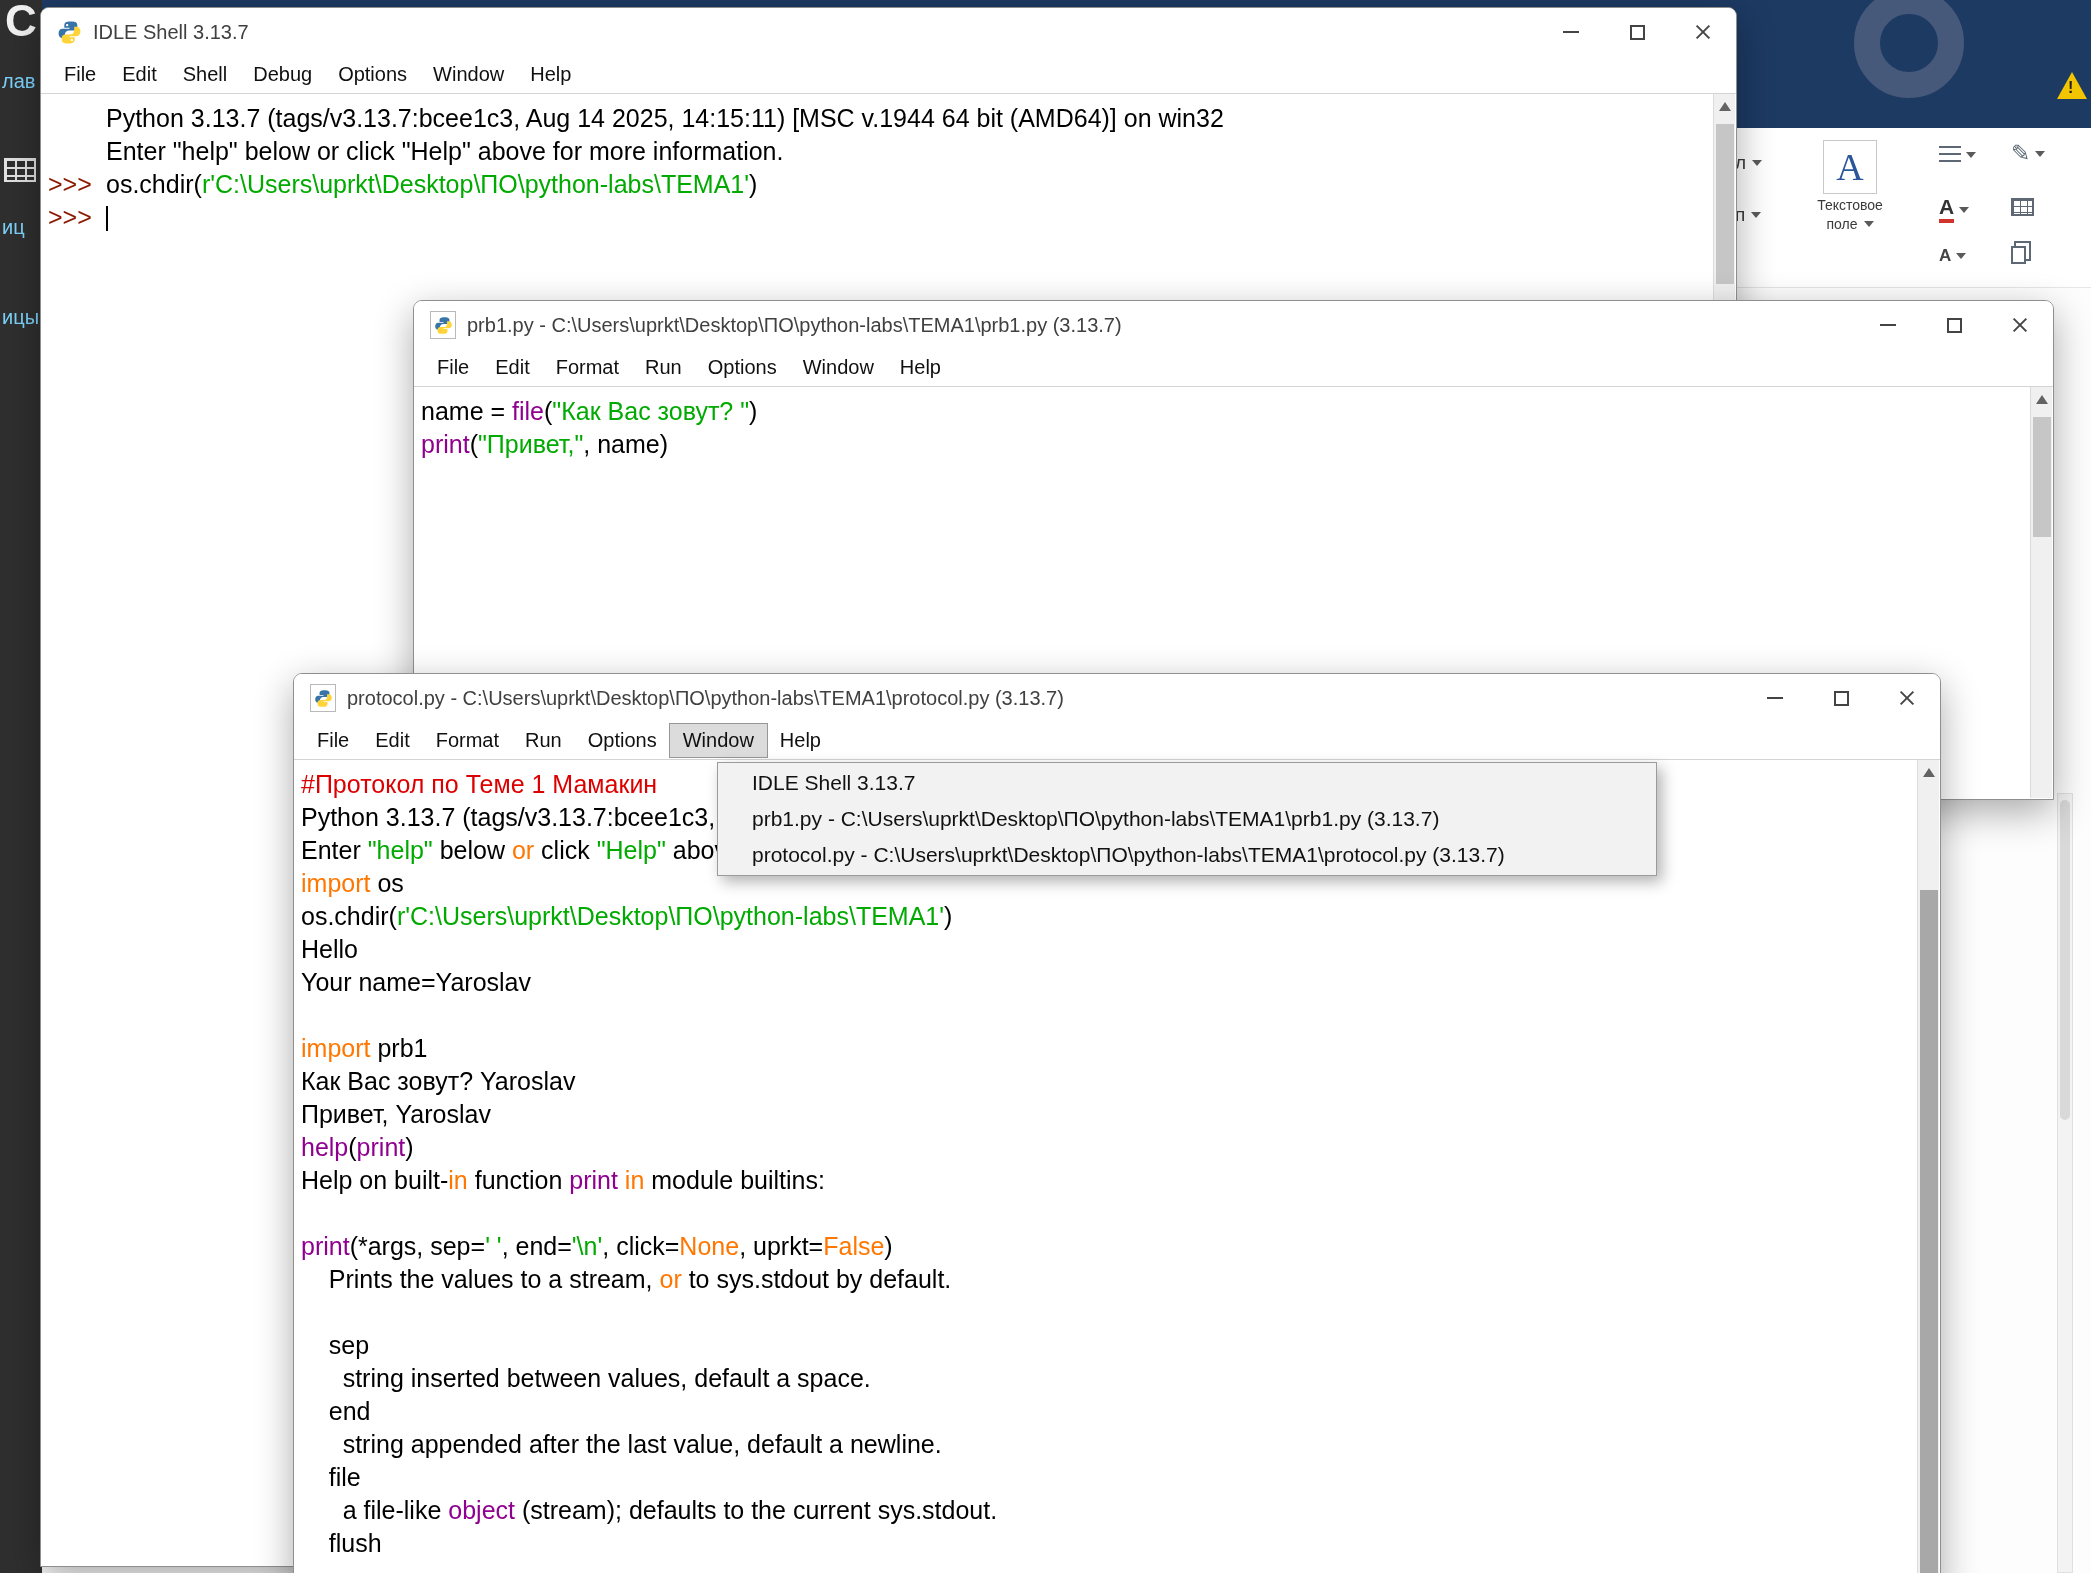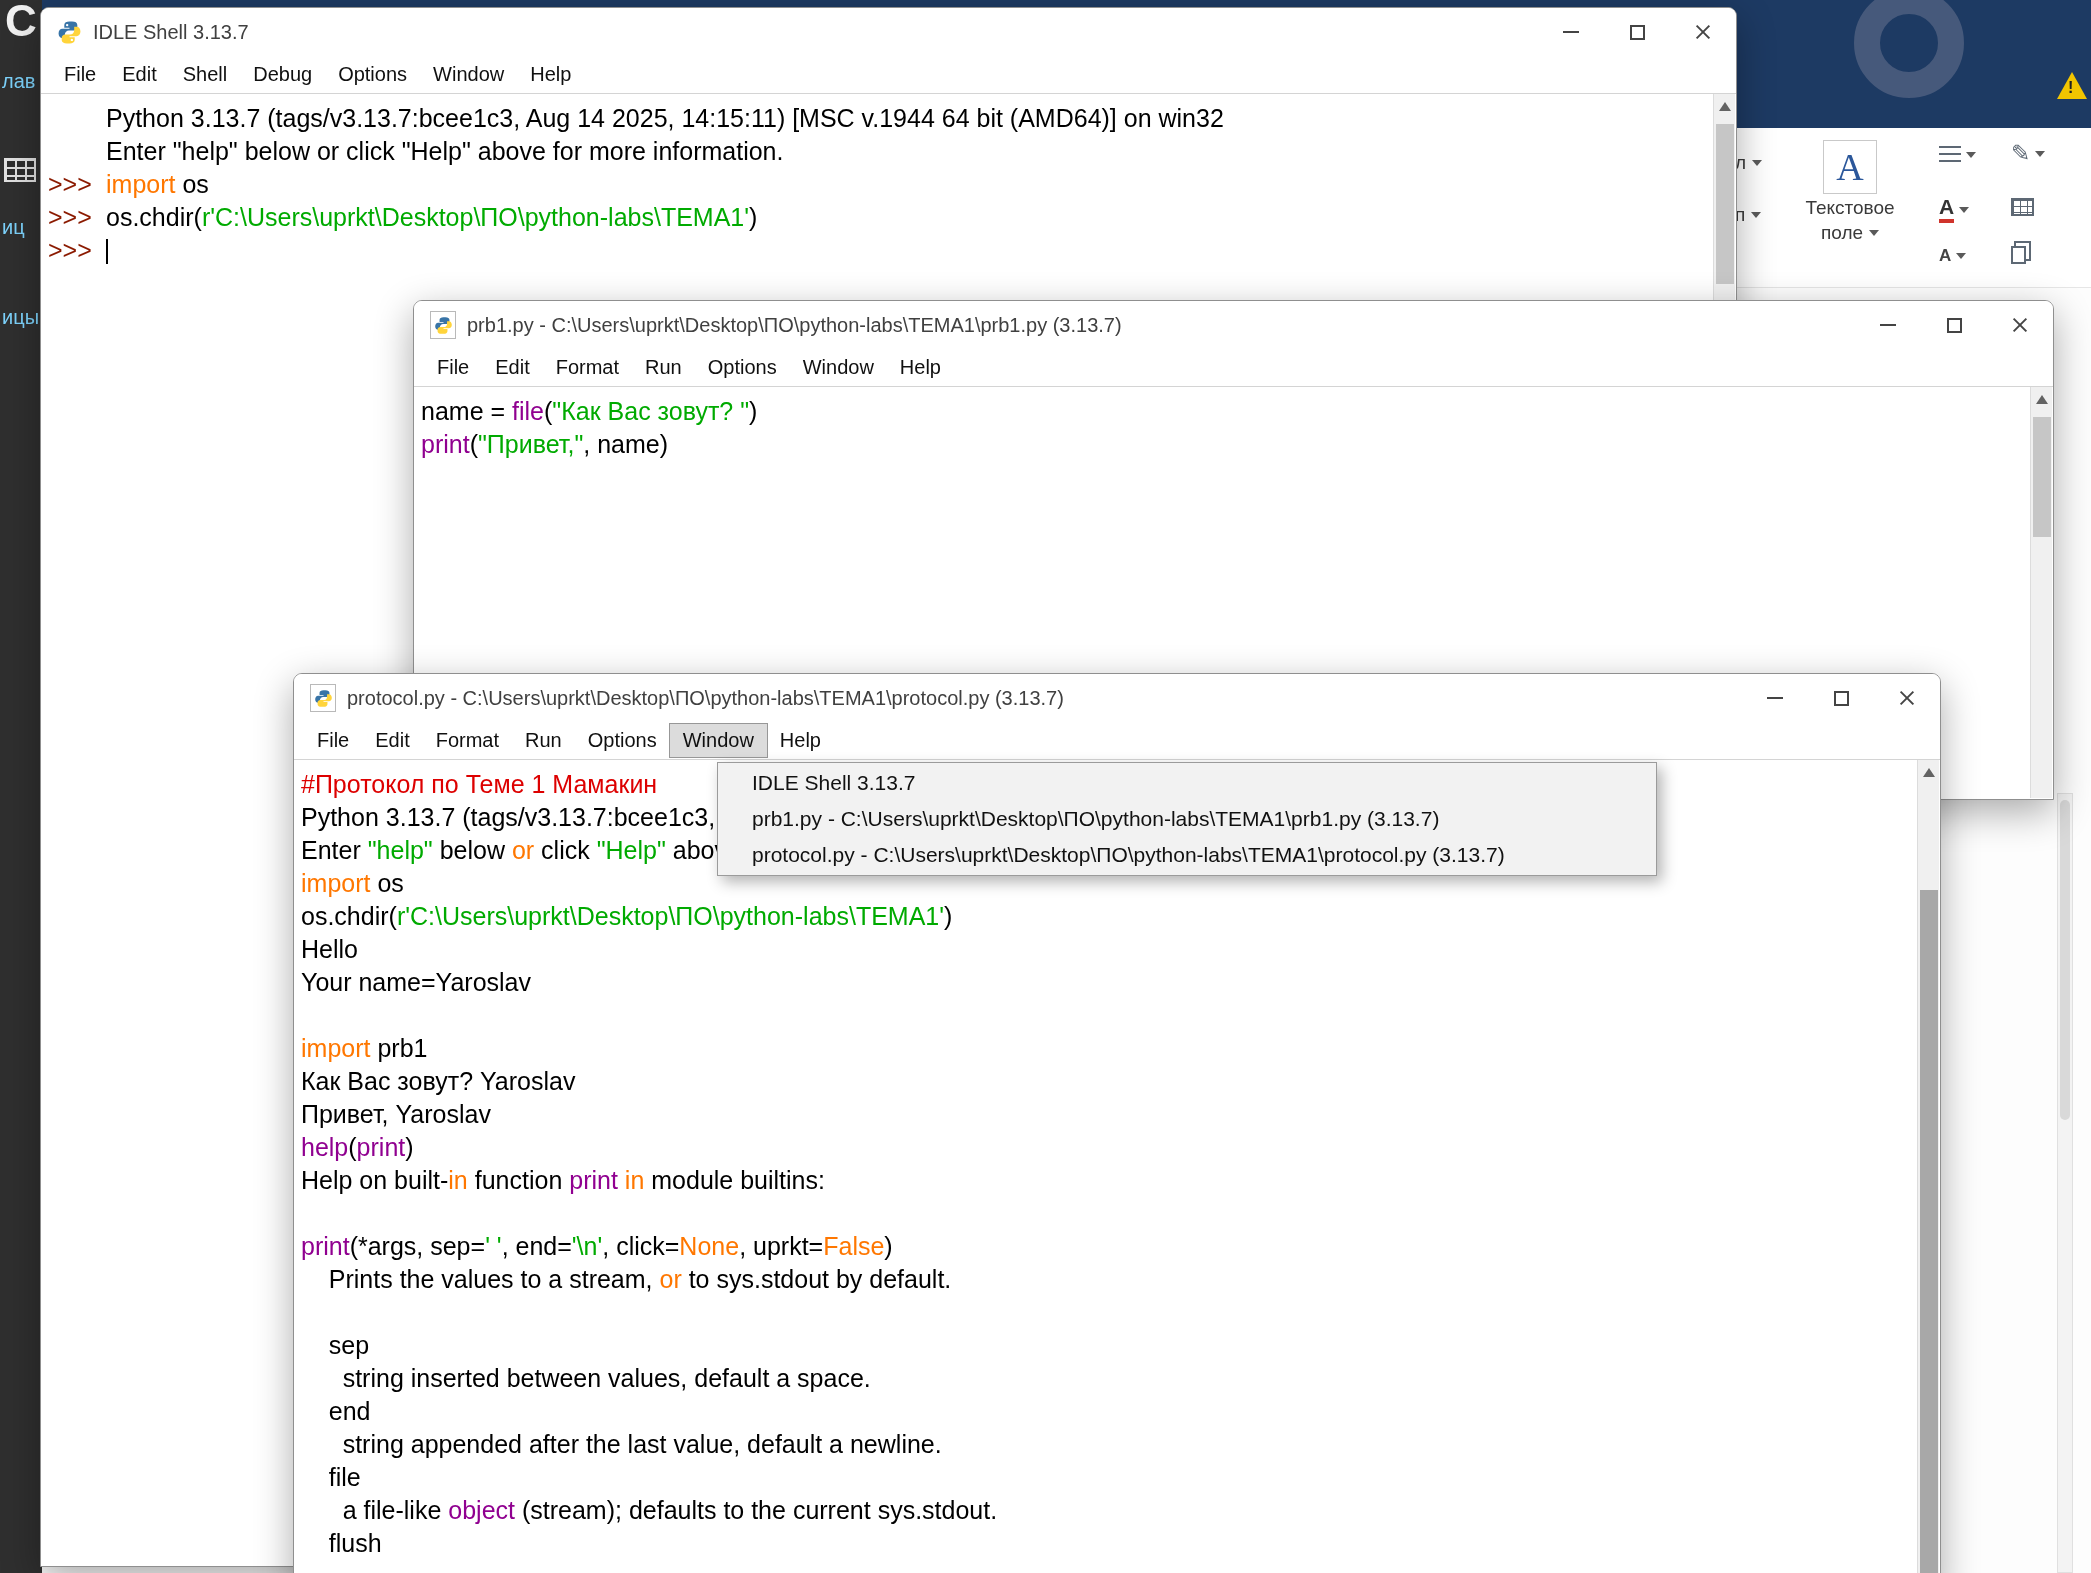--- a/index.html
+++ b/index.html
@@ -22,21 +22,21 @@
   .warn-tri{position:absolute;left:324px;top:72px;width:0;height:0;border-left:15px solid transparent;border-right:15px solid transparent;border-bottom:27px solid var(--c-warning,#f2c500)}
   .warn-tri span{position:absolute;left:-4px;top:7px;font-size:16px;font-weight:bold;color:#222}
 
   .ribbon{position:absolute;left:1733px;top:128px;width:358px;height:160px;background:#fff;border-bottom:1px solid #e6e6e6}
   .cutlabel{position:absolute;font-size:19px;color:#3a3a3a;display:flex;align-items:center;gap:6px}
   .cl1{left:2px;top:24px}.cl2{left:2px;top:76px}
   .arrow-down{width:0;height:0;border-left:5px solid transparent;border-right:5px solid transparent;border-top:6px solid #5a5a5a;display:inline-block}
   .tb-gallery{position:absolute;left:58px;top:12px;width:118px;text-align:center;color:#3a3a3a}
   .tb-box{width:54px;height:54px;margin:0 auto;border:1px solid #c9c9c9;display:flex;align-items:center;justify-content:center;
           font-family:"Liberation Serif",serif;font-size:38px;color:var(--c-wordblue,#2b579a)}
-  .tb-line{font-size:19px;margin-top:3px;display:flex;justify-content:center;align-items:center;gap:6px}
+  .tb-line{font-size:14px;margin-top:3px;display:flex;justify-content:center;align-items:center;gap:6px}
   .icon-cell{position:absolute;display:flex;align-items:center;gap:5px;color:#5d6874}
   .ic-lines{width:22px;height:17px;background:repeating-linear-gradient(#5d6874 0 2px,transparent 2px 7px)}
   .ic-pencil{font-size:23px;color:#5d6874;line-height:1}
   .ic-fontcolor{font-size:21px;font-weight:bold;color:#333;border-bottom:4px solid #d0342c;line-height:1.05;padding-bottom:1px}
   .ic-table{width:23px;height:18px;border:2px solid #5d6874;
      background-image:linear-gradient(#5d6874 1.5px,transparent 1.5px),linear-gradient(90deg,#5d6874 1.5px,transparent 1.5px);
      background-size:7px 6px}
   .ic-smalla{font-size:17px;color:#444;font-weight:bold}
   .ic-copy{width:15px;height:18px;border:2px solid #5d6874;background:#fff;box-shadow:4px -4px 0 -1px #fff,4px -4px 0 1px #5d6874}
   .word-scroll{position:absolute;left:2057px;top:793px;width:16px;height:780px;background:#f3f3f3;border:1px solid #e0e0e0}
@@ -178,21 +178,20 @@
       <span class="mi">Edit</span>
       <span class="mi">Shell</span>
       <span class="mi">Debug</span>
       <span class="mi">Options</span>
       <span class="mi">Window</span>
       <span class="mi">Help</span>
     </nav>
   <div class="textarea">
       <div class="cl"><span class="gutter"></span><span class="tok-n">Python 3.13.7 (tags/v3.13.7:bcee1c3, Aug 14 2025, 14:15:11) [MSC v.1944 64 bit (AMD64)] on win32</span></div>
       <div class="cl"><span class="gutter"></span><span class="tok-n">Enter "help" below or click "Help" above for more information.</span></div>
-      <div class="cl"><span class="gutter">&gt;&gt;&gt;</span><span class="tok-k">import</span><span class="tok-n"> os</span></div>
       <div class="cl"><span class="gutter">&gt;&gt;&gt;</span><span class="tok-n">os.chdir(</span><span class="tok-s">r'C:\Users\uprkt\Desktop\ПО\python-labs\TEMA1'</span><span class="tok-n">)</span></div>
       <div class="cl"><span class="gutter">&gt;&gt;&gt;</span><span class="tok-cur"></span></div>
     </div>
   <div class="vscroll">
     <span class="up-arrow"></span>
     <span class="thumb" style="top:30px;height:160px"></span>
   </div>
 </section>
 
 <section class="win" id="prb1">

